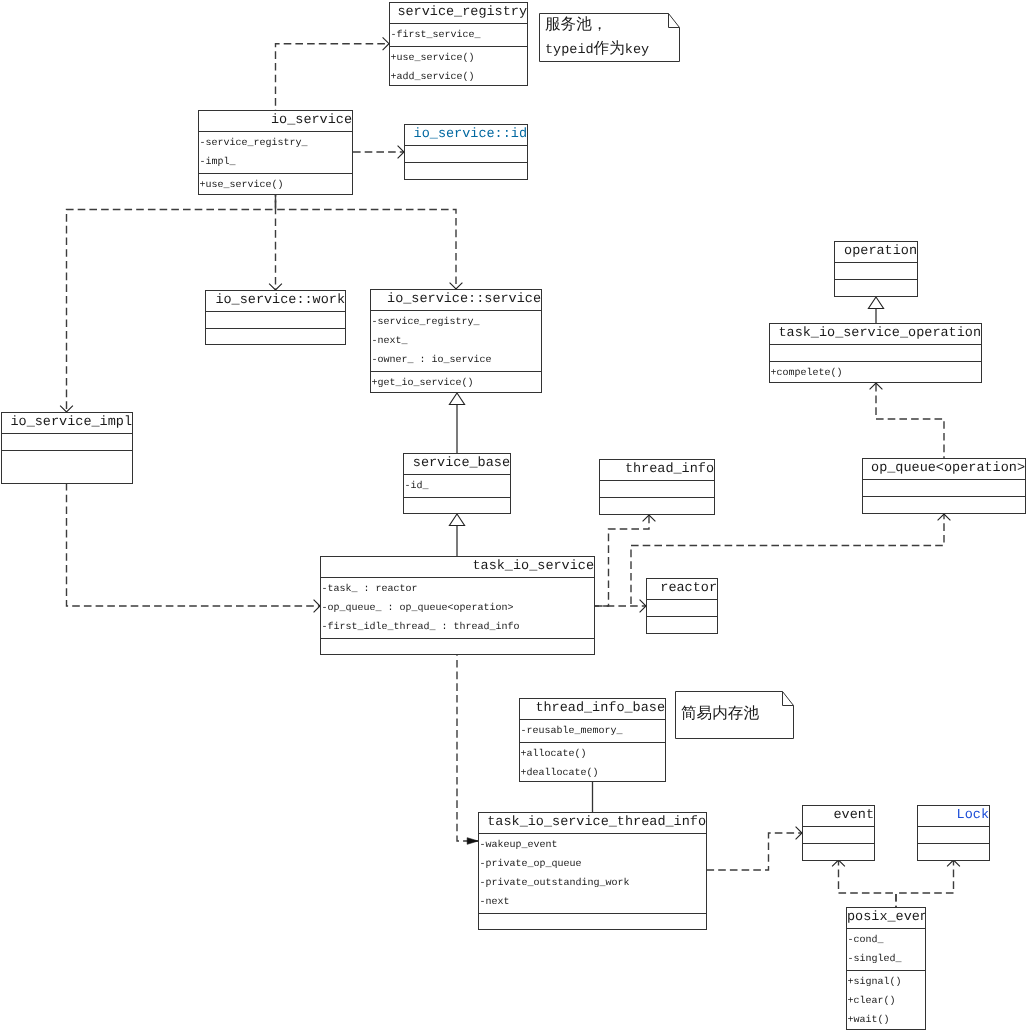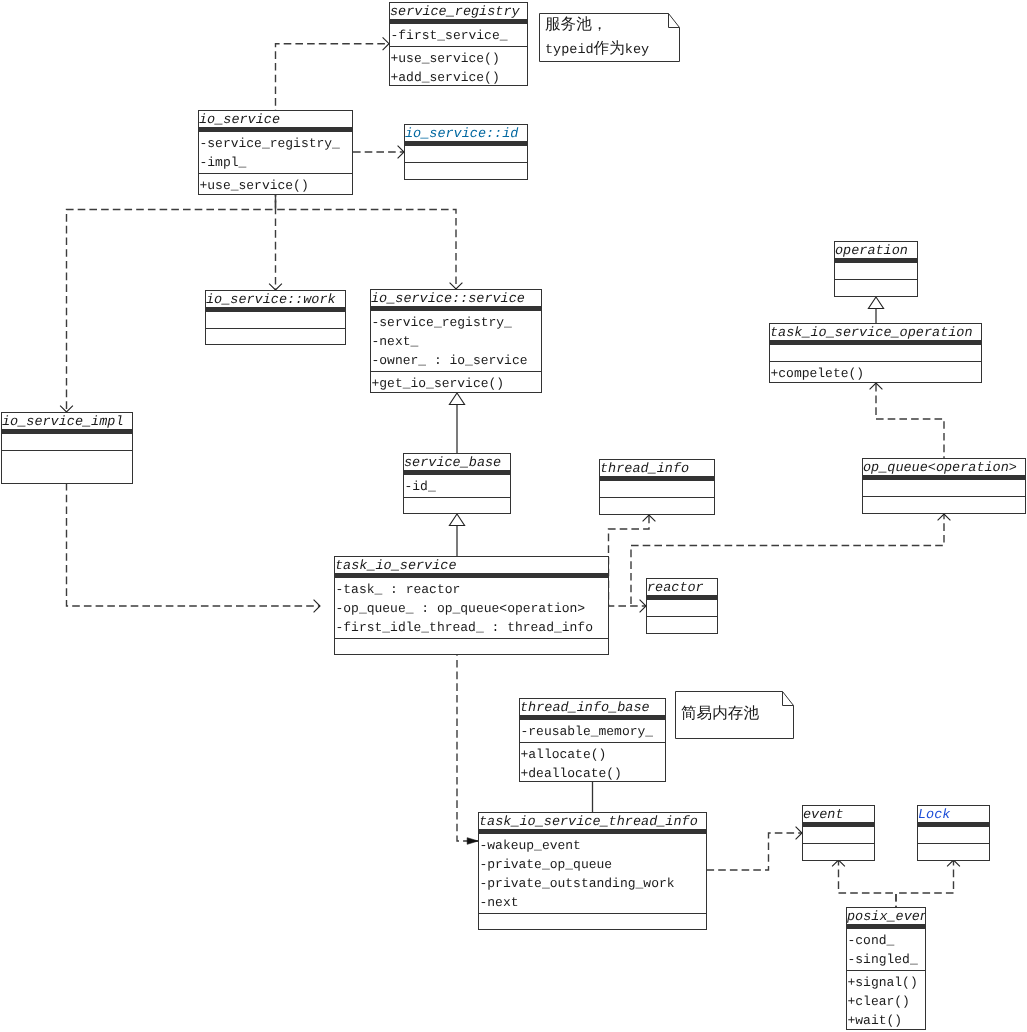--- a/index.html
+++ b/index.html
@@ -2,23 +2,23 @@
 <html><head>
 <meta charset="utf-8">
 <title>UML class diagram</title>
 <style>
   html,body{margin:0;padding:0;background:#ffffff;
     -webkit-font-smoothing:antialiased;text-rendering:geometricPrecision;}
   #canvas{position:relative;width:1027px;height:1032px;background:#ffffff;overflow:hidden;
     font-family:"Liberation Mono","DejaVu Sans Mono",monospace;will-change:transform;}
   svg#edges{position:absolute;left:0;top:0;width:1027px;height:1032px;}
   .cls{position:absolute;box-sizing:border-box;border:1px solid #333333;background:#ffffff;}
-  .cls .title{font-size:13.5px;line-height:20px;height:21px;text-align:left;white-space:pre;
-     color:#1a1a1a;border-bottom:5px solid #be185d;box-sizing:border-box;overflow:hidden;font-style:italic;}
-  .cls .comp{font-size:13px;line-height:19px;white-space:pre;color:#1a1a1a;
+  .cls .title{font-size:13.5px;line-height:20px;height:21px;text-align:right;white-space:pre;
+     color:#1a1a1a;border-bottom:1px solid #be185d;box-sizing:border-box;overflow:hidden;}
+  .cls .comp{font-size:10px;line-height:19px;white-space:pre;color:#1a1a1a;
      border-bottom:1px solid #333333;box-sizing:border-box;padding:2px 0 1.2px 0.5px;
      overflow:hidden;}
   .cls .comp.last{border-bottom:none;}
   .cls .comp.empty{height:17px;padding:0;}
   .note{position:absolute;}
   .note svg{position:absolute;left:0;top:0;overflow:visible;}
   .note .txt{position:absolute;left:6px;top:50%;transform:translateY(-50%);
      font-size:13.5px;line-height:22.4px;white-space:pre;color:#1a1a1a;}
   .note .txt .cjk{font-size:15.6px;}
 </style>
@@ -149,21 +149,21 @@
       <div class="cls" style="left: 599px; top: 459px; width: 116px; height: 56px; border-color: rgb(51, 51, 51); background: rgb(255, 255, 255);">
         <div class="title" style="border-bottom-color: rgb(51, 51, 51); color: rgb(26, 26, 26);">thread_info</div>
         <div class="comp empty" style="border-bottom-color: rgb(51, 51, 51); color: rgb(26, 26, 26);"></div>
         <div class="comp last empty" style="border-bottom-color: rgb(51, 51, 51); color: rgb(26, 26, 26);"></div>
       </div>
       <div class="cls" style="left: 862px; top: 458px; width: 164px; height: 56px; border-color: rgb(51, 51, 51); background: rgb(255, 255, 255);">
         <div class="title" style="border-bottom-color: rgb(51, 51, 51); color: rgb(26, 26, 26);">op_queue&lt;operation&gt;</div>
         <div class="comp empty" style="border-bottom-color: rgb(51, 51, 51); color: rgb(26, 26, 26);"></div>
         <div class="comp last empty" style="border-bottom-color: rgb(51, 51, 51); color: rgb(26, 26, 26);"></div>
       </div>
-      <div class="cls" style="left: 334px; top: 556px; width: 275px; height: 99px; border-color: rgb(51, 51, 51); background: rgb(255, 255, 255);">
+      <div class="cls" style="left: 320px; top: 556px; width: 275px; height: 99px; border-color: rgb(51, 51, 51); background: rgb(255, 255, 255);">
         <div class="title" style="border-bottom-color: rgb(51, 51, 51); color: rgb(26, 26, 26);">task_io_service</div>
         <div class="comp" style="border-bottom-color: rgb(51, 51, 51); color: rgb(26, 26, 26);"><div>-task_ : reactor</div><div>-op_queue_ : op_queue&lt;operation&gt;</div><div>-first_idle_thread_ : thread_info</div></div>
         <div class="comp last empty" style="border-bottom-color: rgb(51, 51, 51); color: rgb(26, 26, 26);"></div>
       </div>
       <div class="cls" style="left: 646px; top: 578px; width: 72px; height: 56px; border-color: rgb(51, 51, 51); background: rgb(255, 255, 255);">
         <div class="title" style="border-bottom-color: rgb(51, 51, 51); color: rgb(26, 26, 26);">reactor</div>
         <div class="comp empty" style="border-bottom-color: rgb(51, 51, 51); color: rgb(26, 26, 26);"></div>
         <div class="comp last empty" style="border-bottom-color: rgb(51, 51, 51); color: rgb(26, 26, 26);"></div>
       </div>
       <div class="cls" style="left: 519px; top: 682px; width: 147px; height: 84px; border-color: rgb(51, 51, 51); background: rgb(255, 255, 255); margin-top: 16px;">

